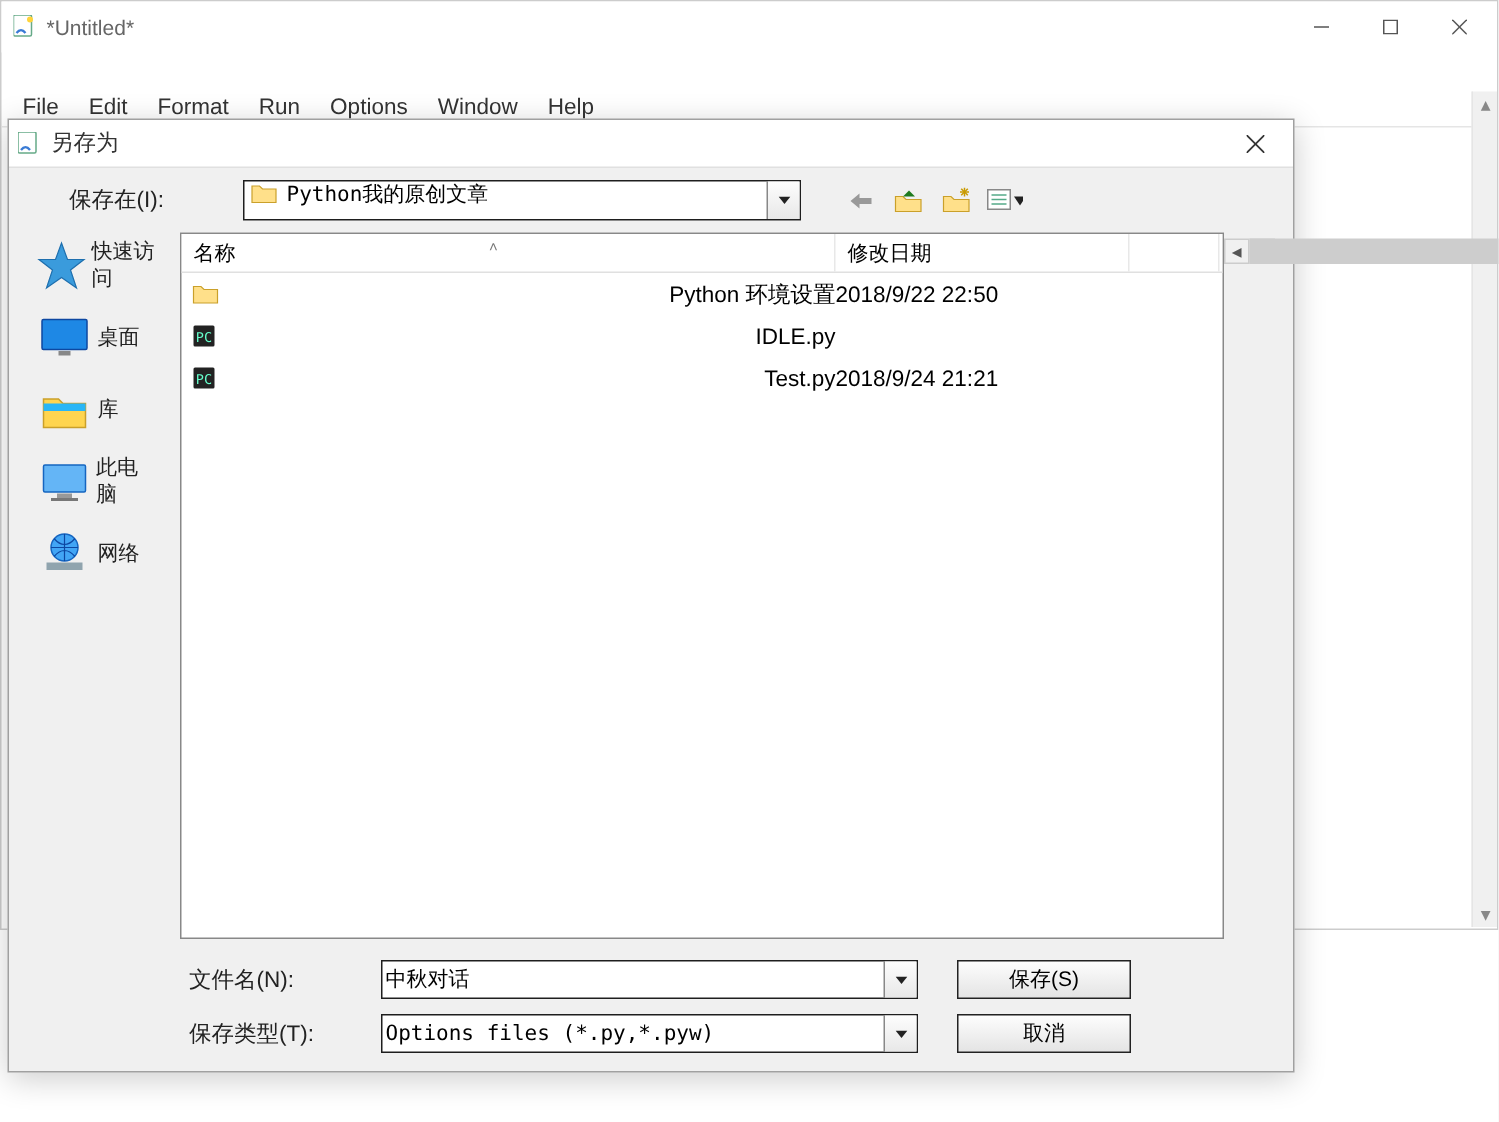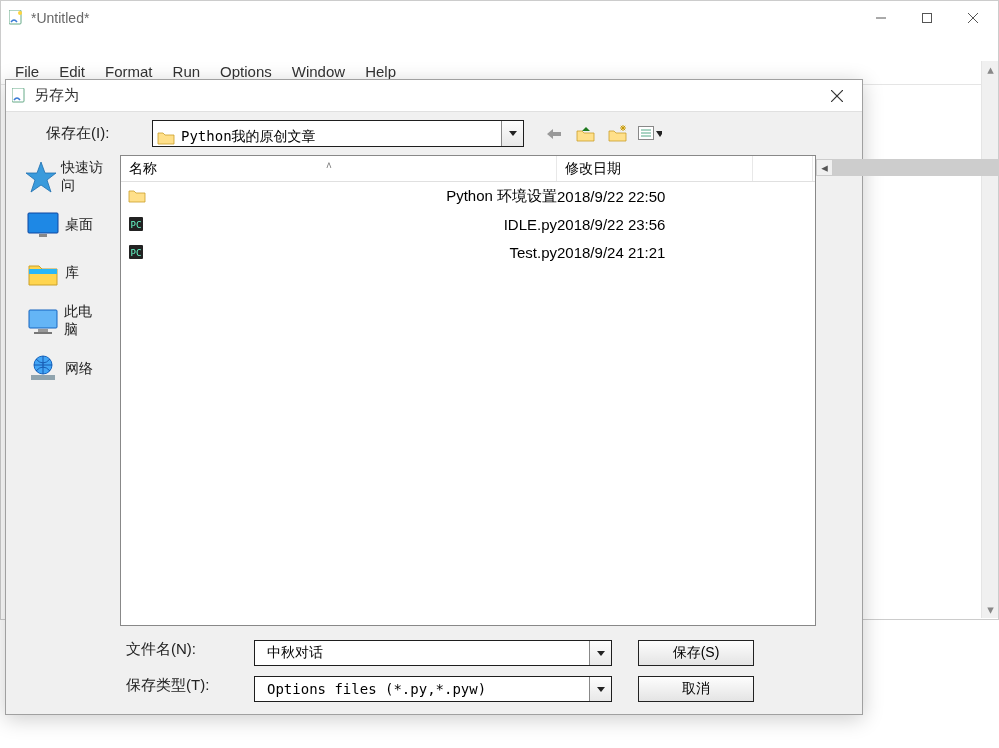--- a/index.html
+++ b/index.html
@@ -21,23 +21,23 @@
 
 .dialog { position: absolute; left: 4px; top: 78px; width: 858px; height: 636px; background: #f0f0f0; box-shadow: 0 4px 20px rgba(0,0,0,0.2); border: 1px solid #a0a0a0; }
 .dlg-titlebar { height: 32px; display: flex; align-items: center; padding: 0 6px; background: #fff; border-bottom: 1px solid #e0e0e0; }
 .dlg-titlebar .dlg-icon { width: 16px; height: 16px; margin-right: 6px; }
 .dlg-title { flex: 1; font-size: 15px; color: #333; }
 .dlg-close { width: 38px; height: 26px; display: flex; align-items: center; justify-content: center; cursor: pointer; color: #333; }
 
 .dlg-body { padding: 8px 12px 12px 12px; height: calc(100% - 32px); display: flex; flex-direction: column; }
 
 
-.toprow { display: flex; align-items: center; margin-bottom: 8px; padding-left: 28px; }
+.toprow { display: flex; align-items: center; margin-bottom: 8px; padding-left: 28px; gap: 10px; }
 .savein-label { width: 106px; font-size: 15px; color: #222; }
-.savein-combo { display: flex; align-items: flex-end; width: 372px; height: 27px; border: 1px solid #1e1e1e; background: #fff; margin-right: 18px; font-family: "SimSun", monospace; font-size: 14px; }
+.savein-combo { display: flex; align-items: flex-start; width: 372px; height: 27px; border: 1px solid #1e1e1e; background: #fff; margin-right: 18px; font-family: "SimSun", monospace; font-size: 14px; }
 .savein-combo .folder-ico { width: 18px; height: 16px; margin: 0 4px; }
 .savein-combo .text { flex: 1; padding: 0 2px; }
 .savein-combo .dropbtn { width: 22px; height: 100%; display: flex; align-items: center; justify-content: center; background: linear-gradient(#fdfdfd,#e8e8e8); border-left: 1px solid #888; cursor: pointer; }
 
 .nav-icons { display: flex; align-items: center; gap: 8px; }
 .nav-icon { width: 24px; height: 22px; display: flex; align-items: center; justify-content: center; cursor: pointer; }
 
 
 .midrow { flex: 1; display: flex; gap: 10px; min-height: 0; }
 .sidebar { width: 92px; display: flex; flex-direction: column; align-items: center; padding-top: 2px; gap: 6px; }
@@ -60,24 +60,24 @@
 .fdate { width: 196px; }
 .ftype { flex: 1; }
 
 .hscroll { height: 17px; background: #f0f0f0; display: flex; align-items: center; margin-top: 4px; }
 .hs-arrow { width: 17px; height: 17px; display: flex; align-items: center; justify-content: center; background: #f0f0f0; border: 1px solid #ccc; cursor: pointer; color: #555; }
 .hs-track { flex: 1; position: relative; height: 17px; background: #f0f0f0; }
 .hs-thumb { position: absolute; left: 0; top: 0; height: 17px; width: 410px; background: #cdcdcd; }
 
 
 .bottomrow { margin-top: 14px; padding-left: 108px; display: flex; flex-direction: column; gap: 10px; }
-.form-line { display: flex; align-items: flex-start; }
+.form-line { display: flex; align-items: center; }
 .form-label { width: 128px; font-size: 15px; color: #222; }
 .form-combo { width: 358px; height: 26px; border: 1px solid #1e1e1e; background: #fff; display: flex; align-items: center; font-family: "SimSun", monospace; font-size: 14px; }
-.form-combo .text { flex: 1; padding: 0 12px; }
+.form-combo .text { flex: 1; padding: 0 2px; }
 .form-combo .dropbtn { width: 22px; height: 100%; display: flex; align-items: center; justify-content: center; background: linear-gradient(#fdfdfd,#e8e8e8); border-left: 1px solid #888; cursor: pointer; }
 .form-btn { width: 116px; height: 26px; margin-left: 26px; border: 1px solid #222; background: linear-gradient(#fdfdfd,#e4e4e4); font-size: 14px; cursor: pointer; display: flex; align-items: center; justify-content: center; }
 
 
 .main-scroll { position: absolute; right: 0; top: 60px; width: 17px; height: calc(100% - 61px); background: #f0f0f0; border-left: 1px solid #e5e5e5; }
 .main-scroll .up, .main-scroll .down { width: 17px; height: 17px; display: flex; align-items: center; justify-content: center; color: #888; cursor: pointer; }
 .main-scroll .down { position: absolute; bottom: 0; }
 </style>
 </head>
 <body>
@@ -266,21 +266,20 @@
                 <div class="ftype"></div>
               </div>
               <div class="fl-row">
                 <div class="icon">
                     <svg width="18" height="16">
                       <rect x="1" y="1" width="14" height="14" rx="1" fill="#222"></rect>
                       <text x="8" y="12" text-anchor="middle" font-size="9" fill="#6fc" font-family="monospace">PC</text>
                     </svg>
                   </div>
                 <div class="fname">IDLE.py</div>
-                <div class="fdate">2018/9/22 23:56</div>
                 <div class="ftype"></div>
               </div>
               <div class="fl-row">
                 <div class="icon">
                     <svg width="18" height="16">
                       <rect x="1" y="1" width="14" height="14" rx="1" fill="#222"></rect>
                       <text x="8" y="12" text-anchor="middle" font-size="9" fill="#6fc" font-family="monospace">PC</text>
                     </svg>
                   </div>
                 <div class="fname">Test.py</div>

